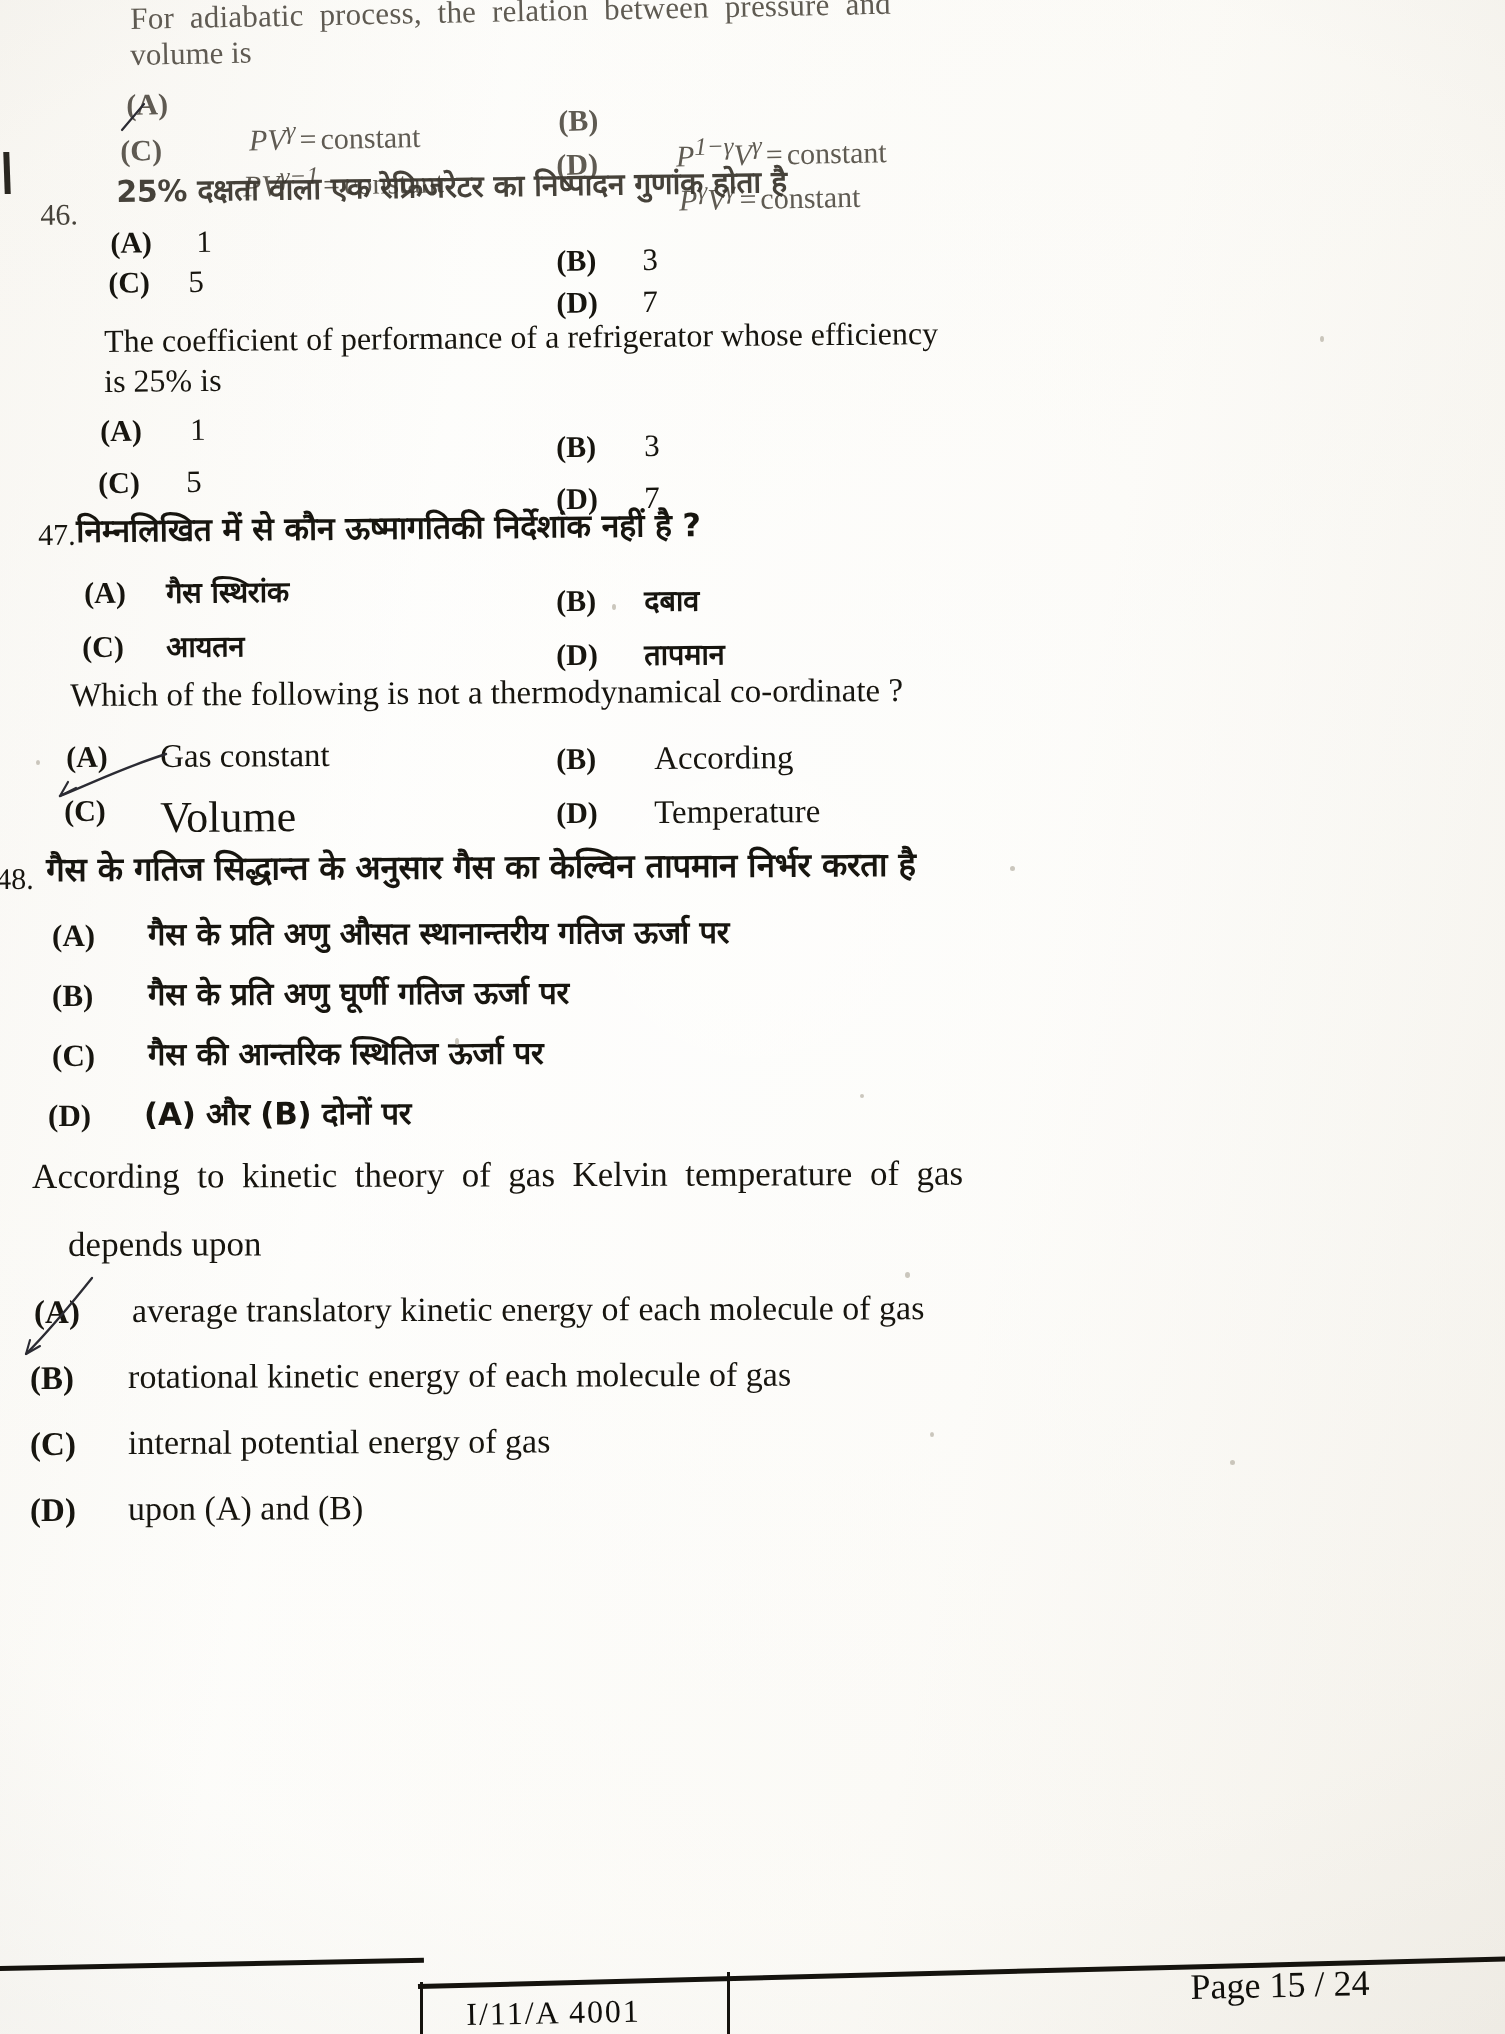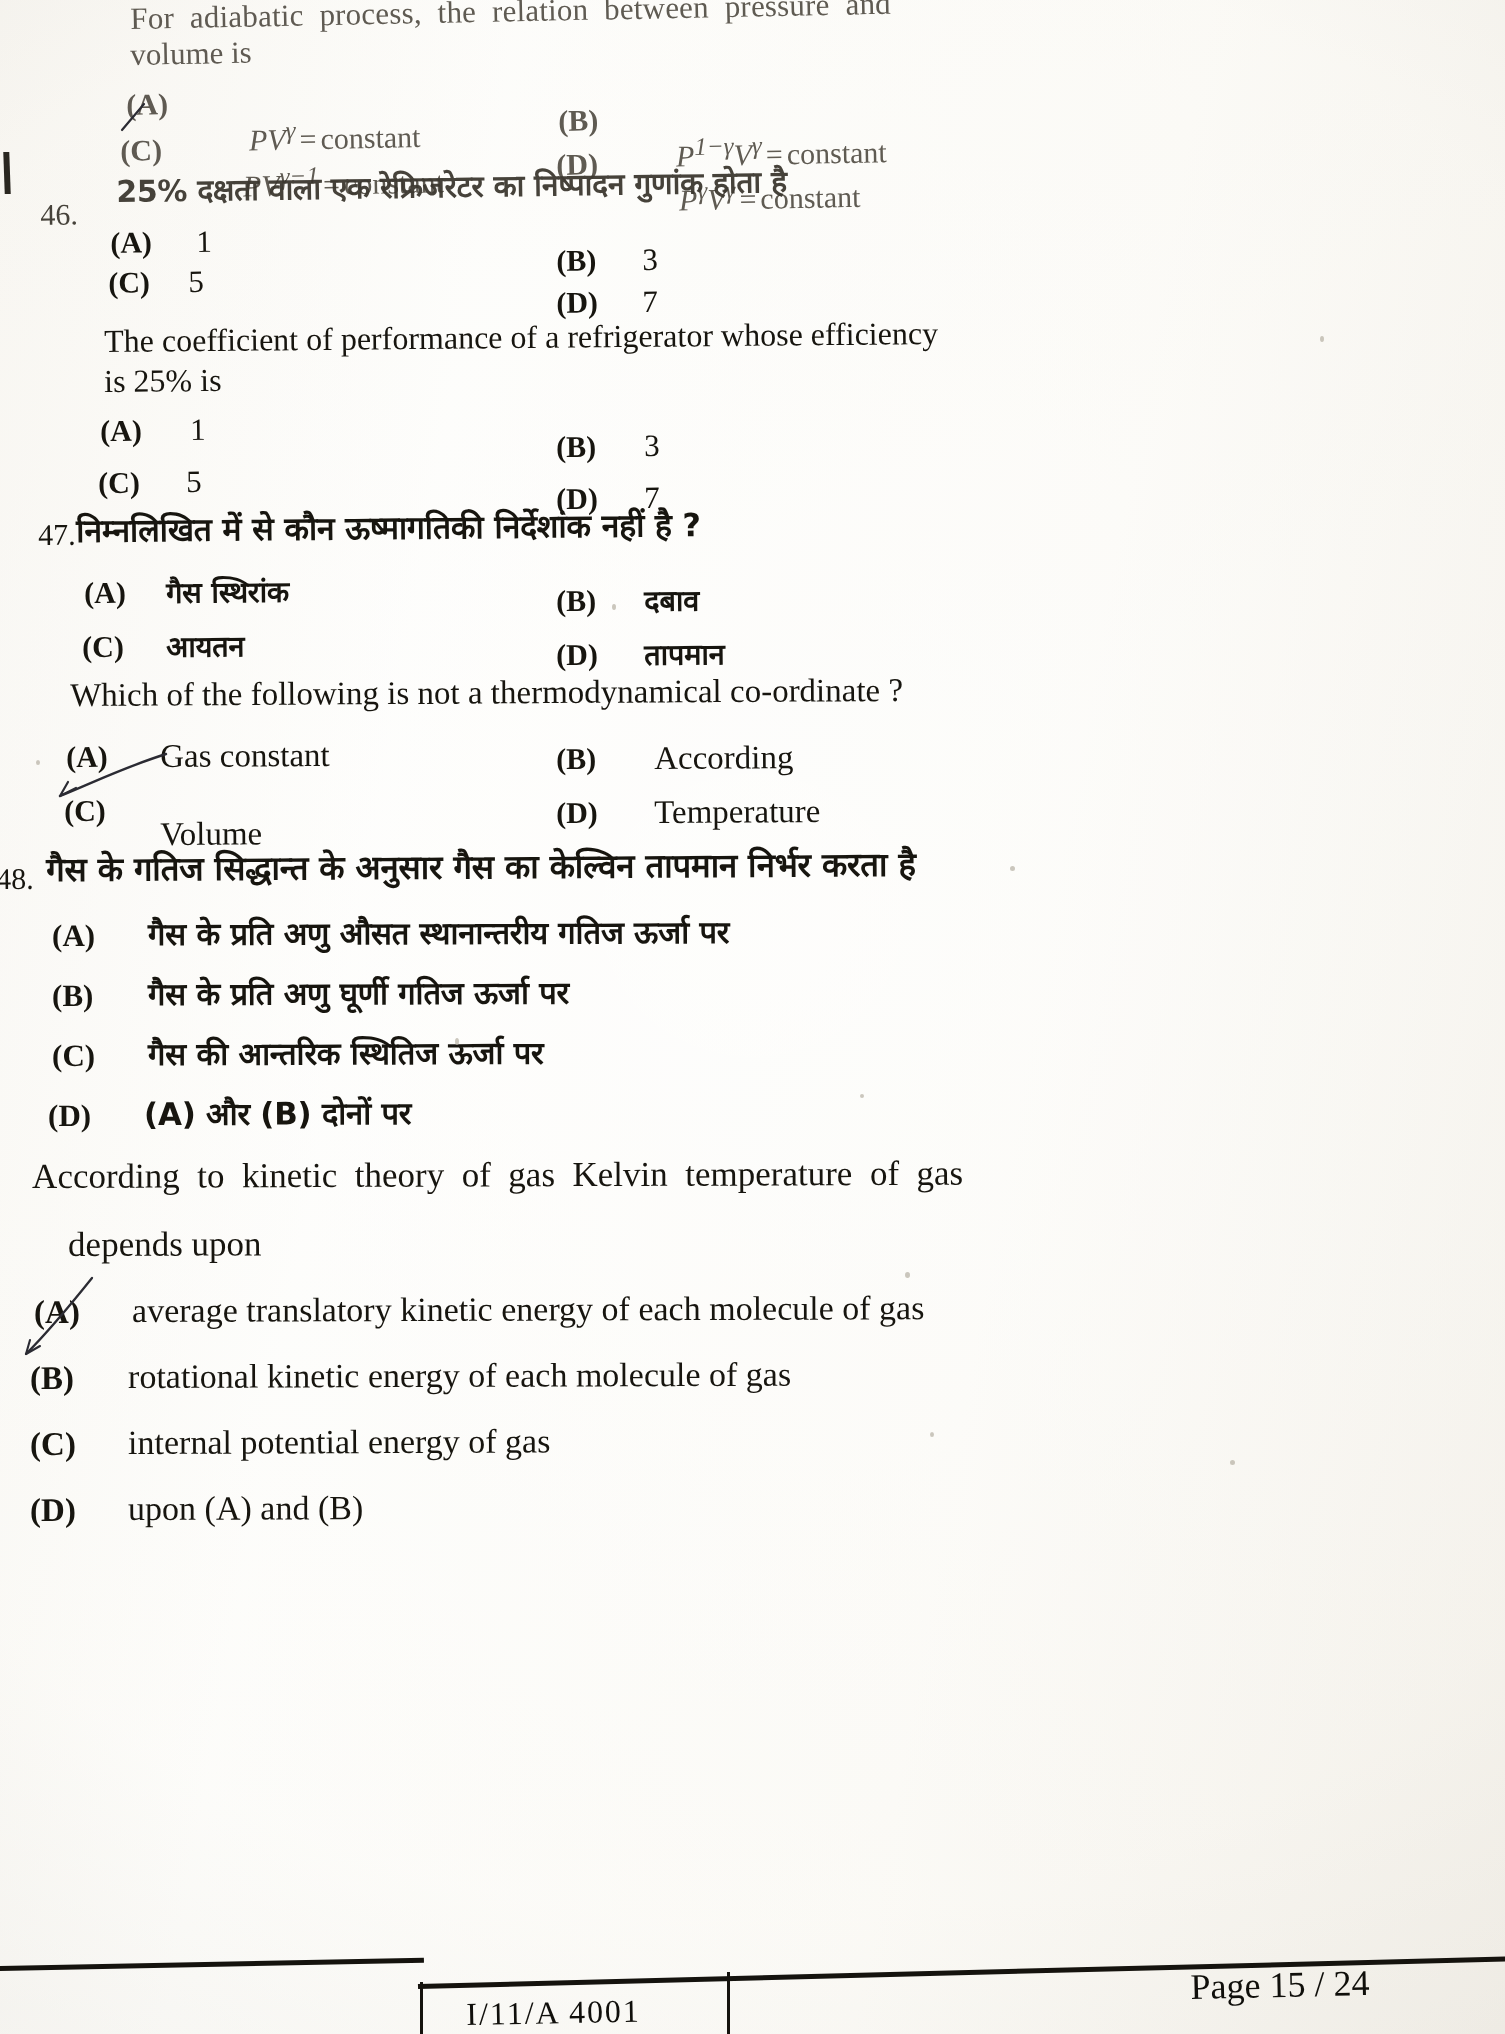--- a/index.html
+++ b/index.html
@@ -195,21 +195,21 @@
 
   <div class="blk eng rot-d" style="left:70px; top:678px; font-size:33px;">Which of the following is not a thermodynamical co-ordinate ?</div>
 
   <div class="opt-lbl rot-d" style="left:66px; top:740px;">(A)</div>
   <div class="opt-val rot-d" style="left:160px; top:738px; font-size:33px;">Gas constant</div>
 
   <div class="opt-lbl rot-d" style="left:556px; top:742px;">(B)</div>
   <div class="opt-val rot-d" style="left:654px; top:740px; font-size:33px;">According</div>
 
   <div class="opt-lbl rot-d" style="left:64px; top:794px;">(C)</div>
-  <div class="opt-val rot-d" style="left:160px; top:816px; font-size:33px;">Volume</div>
+  <div class="opt-val rot-d" style="left:160px; top:792px; font-size:44px;">Volume</div>
 
   <div class="opt-lbl rot-d" style="left:556px; top:796px;">(D)</div>
   <div class="opt-val rot-d" style="left:654px; top:794px; font-size:33px;">Temperature</div>
 
   <svg class="pen" style="left:50px; top:740px;" width="140" height="70" viewBox="0 0 140 70">
     <path d="M10 56 C 40 44, 72 28, 116 14" stroke="#2b2b33" stroke-width="2.4" fill="none" stroke-linecap="round"></path>
     <path d="M10 56 L 26 48 M10 56 L 18 42" stroke="#2b2b33" stroke-width="2.2" fill="none" stroke-linecap="round"></path>
   </svg>
 
   <div class="qnum rot-d" style="left:-4px; top:862px;">48.</div>

